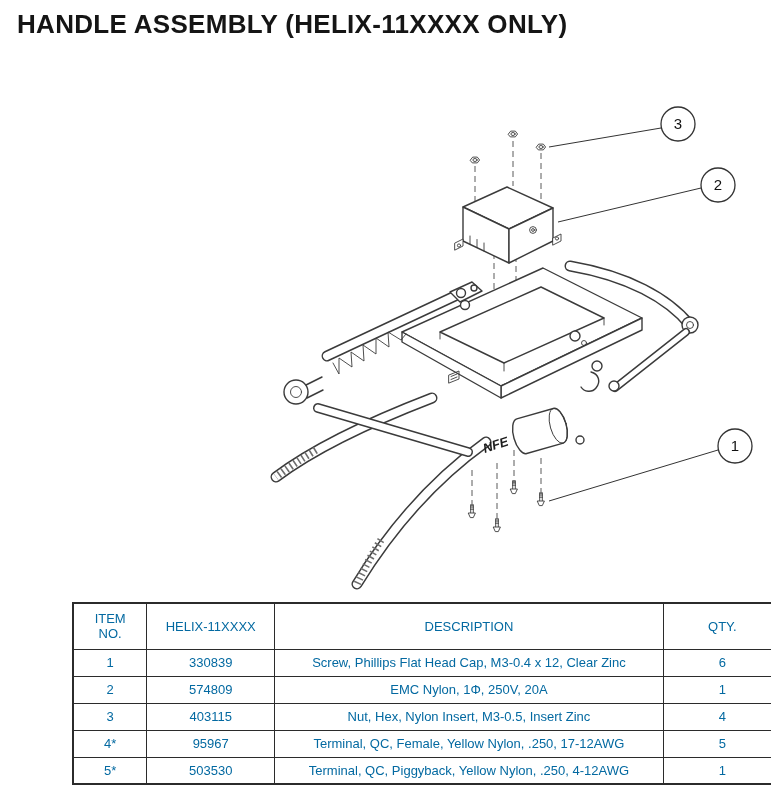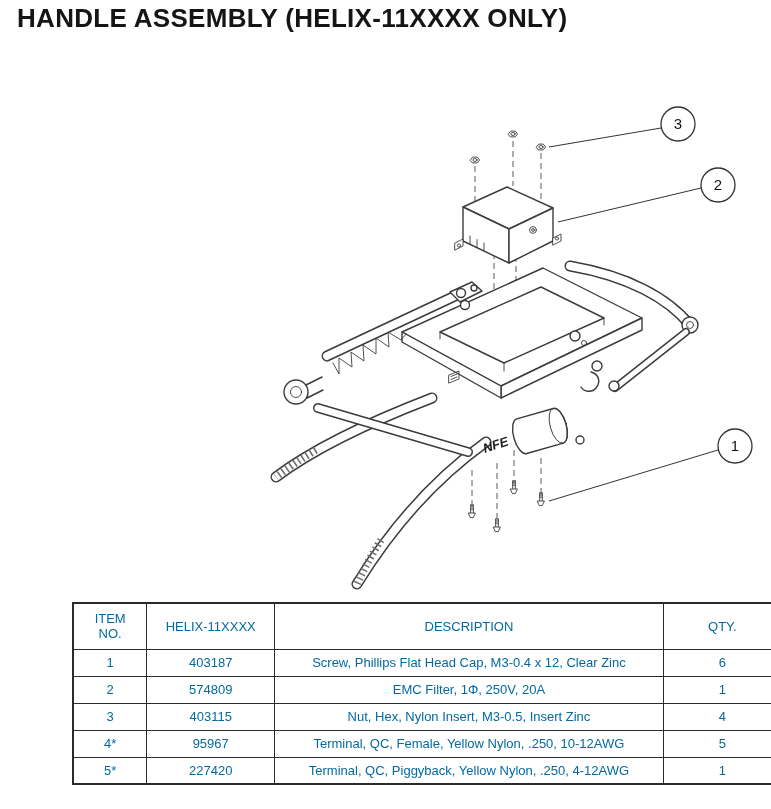--- a/index.html
+++ b/index.html
@@ -1,21 +1,21 @@
 <!DOCTYPE html>
 <html><head>
 <meta charset="utf-8">
 <style>
   * { margin:0; padding:0; box-sizing:border-box; }
   html,body { background:#fff; }
   body { font-family:"Liberation Sans", sans-serif; color:#111; }
   .page { position:relative; width:771px; height:809px; background:#fff; overflow:hidden; }
 
   .title {
-    position:absolute; left:17px; top:3px;
+    position:absolute; left:17px; top:9px;
     font-size:26px; font-weight:700; letter-spacing:.3px; color:#151515;
     font-family:"Liberation Sans", sans-serif; white-space:nowrap;
   }
 
   .drawing { position:absolute; left:0; top:0; }
 
   
   .ln  { fill:none; stroke:#3b3b3b; stroke-width:1.4; stroke-linecap:round; stroke-linejoin:round; }
   .lnw { fill:#fff;  stroke:#3b3b3b; stroke-width:1.4; stroke-linecap:round; stroke-linejoin:round; }
   .lnt { fill:none; stroke:#3b3b3b; stroke-width:.9;  stroke-linecap:round; stroke-linejoin:round; }
@@ -191,45 +191,45 @@
         <th class="th-item">ITEM
 NO.</th>
         <th>HELIX-11XXXX</th>
         <th class="cell-left">DESCRIPTION</th>
         <th>QTY.</th>
       </tr>
     </thead>
     <tbody>
       <tr>
         <td>1</td>
-        <td>403187</td>
+        <td>330839</td>
         <td class="cell-left">Screw, Phillips Flat Head Cap, M3-0.4 x 12, Clear Zinc</td>
         <td>6</td>
       </tr>
       <tr>
         <td>2</td>
         <td>574809</td>
-        <td class="cell-left">EMC Filter, 1Φ, 250V, 20A</td>
+        <td class="cell-left">EMC Nylon, 1Φ, 250V, 20A</td>
         <td>1</td>
       </tr>
       <tr>
         <td>3</td>
         <td>403115</td>
         <td class="cell-left">Nut, Hex, Nylon Insert, M3-0.5, Insert Zinc</td>
         <td>4</td>
       </tr>
       <tr>
         <td>4*</td>
         <td>95967</td>
-        <td class="cell-left">Terminal, QC, Female, Yellow Nylon, .250, 10-12AWG</td>
+        <td class="cell-left">Terminal, QC, Female, Yellow Nylon, .250, 17-12AWG</td>
         <td>5</td>
       </tr>
       <tr>
         <td>5*</td>
-        <td>227420</td>
+        <td>503530</td>
         <td class="cell-left">Terminal, QC, Piggyback, Yellow Nylon, .250, 4-12AWG</td>
         <td>1</td>
       </tr>
     </tbody>
   </table>
 
   <div class="footnote">*Not shown</div>
 
 </div>
 

